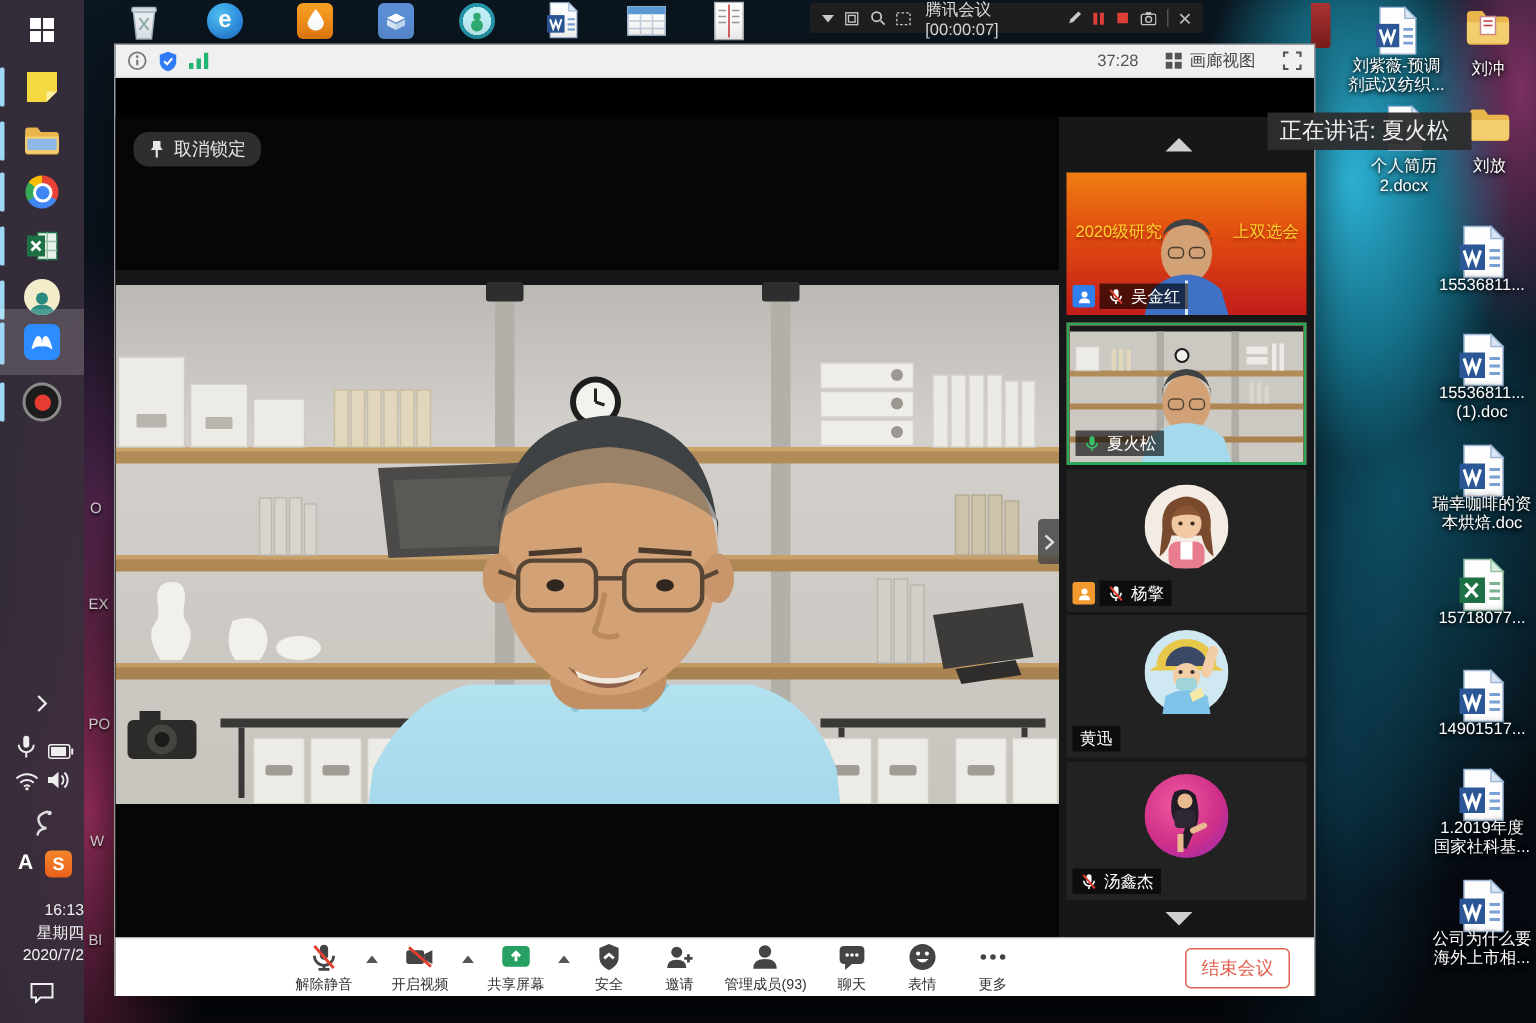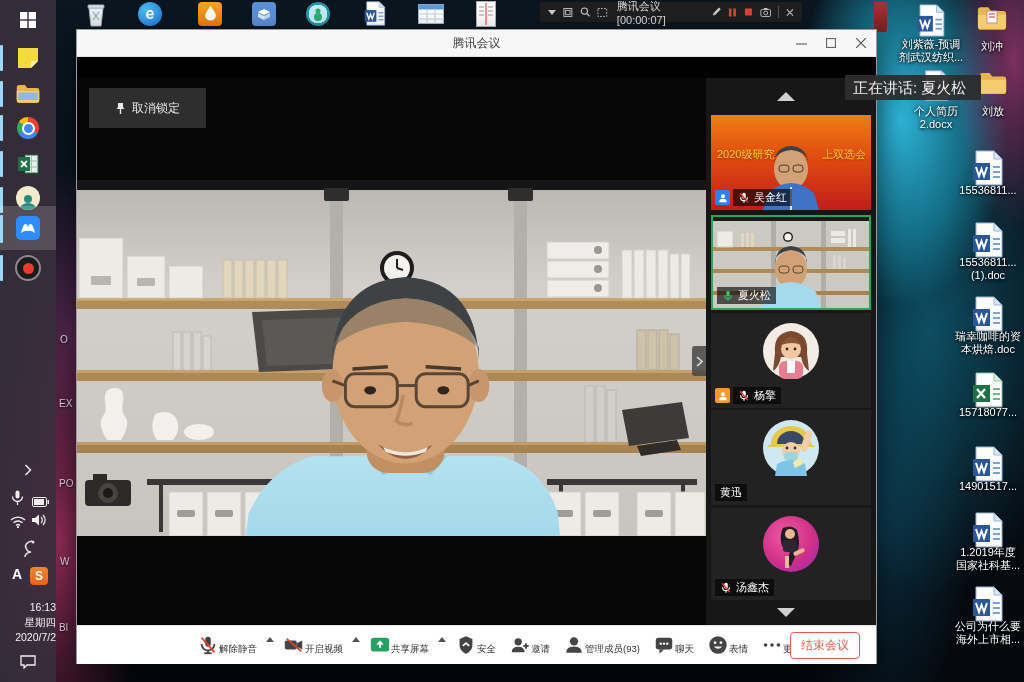--- a/index.html
+++ b/index.html
@@ -33,37 +33,37 @@
          color:#efefef;font-size:15px;line-height:25px;padding-left:8px;box-sizing:border-box;white-space:nowrap}
   
   .mwin{left:77px;top:30px;width:799px;height:633px;background:#000;
         box-shadow:0 0 0 1px #9a9a9a,0 10px 28px rgba(0,0,0,.55)}
   .titlebar{left:0;top:0;width:799px;height:26px;background:#f7f7f7;border-bottom:1px solid #e2e2e2}
   .title{width:100%;text-align:center;font-size:12px;color:#444;line-height:26px}
   .winbtn{top:0;width:30px;height:26px;display:flex;align-items:center;justify-content:center}
   .statusbar{left:0;top:26px;width:799px;height:22px;background:#f0f0f0;border-bottom:1px solid #dcdcdc;
              display:flex;align-items:center;padding:0 8px;box-sizing:border-box;font-size:11px;color:#4b4b4b}
   .stage{left:0;top:48px;width:629px;height:547px;background:#060606;overflow:hidden}
-  .pinbtn{left:12px;top:10px;height:40px;background:rgba(48,48,48,.95);border-radius:0;color:#e8e8e8;
-          font-size:12px;display:flex;align-items:center;gap:6px;padding:0 26px}
+  .pinbtn{left:12px;top:10px;height:23px;background:rgba(48,48,48,.95);border-radius:10px;color:#e8e8e8;
+          font-size:12px;display:flex;align-items:center;gap:6px;padding:0 10px}
   .edge-chev{left:615px;top:268px;width:14px;height:30px;background:rgba(70,70,70,.85);border-radius:3px 0 0 3px;
              display:flex;align-items:center;justify-content:center}
   
   .sbar{left:629px;top:48px;width:170px;height:547px;background:#171717}
   .tile{left:5px;width:160px;height:95px;background:#b91c1c;overflow:hidden}
   .tri-up{width:0;height:0;border-left:9px solid transparent;border-right:9px solid transparent;border-bottom:9px solid #cfcfcf}
   .tri-down{width:0;height:0;border-left:9px solid transparent;border-right:9px solid transparent;border-top:9px solid #cfcfcf}
   .plabel{position:absolute;left:4px;bottom:4px;display:flex;align-items:center;gap:3px}
   .pname{background:rgba(0,0,0,.62);color:#fff;font-size:11px;padding:1px 5px;display:flex;align-items:center;gap:4px}
   .pbadge{width:15px;height:15px;border-radius:2px;display:flex;align-items:center;justify-content:center}
   .banner-txt{position:absolute;color:#ffd42e;font-size:11px;font-weight:normal;text-shadow:0 1px 2px rgba(120,0,0,.6);white-space:nowrap}
   
   .botbar{left:0;top:595px;width:799px;height:38px;background:#fff;border-top:1px solid #e6e6e6}
   .btnrow{left:120px;top:1px;height:36px;display:flex;align-items:center;gap:13px}
-  .tbtn{display:flex;flex-direction:row;align-items:flex-end;justify-content:center;min-width:34px}
+  .tbtn{display:flex;flex-direction:column;align-items:center;justify-content:center;min-width:34px}
   .tbtn .lbl{font-size:9.5px;color:#333;margin-top:1px;white-space:nowrap}
   .caret{width:0;height:0;border-left:4px solid transparent;border-right:4px solid transparent;border-bottom:5px solid #555;margin:0 -4px 12px -4px}
   .endbtn{right:16px;top:6px;width:68px;height:25px;border:1px solid #e0604d;border-radius:4px;color:#e0604d;
           font-size:12px;text-align:center;line-height:25px;background:#fff}
   .sep{width:1px;height:12px;background:#555}
 </style>
 </head>
 <body>
 
 <svg width="0" height="0" style="position:absolute">
@@ -266,38 +266,20 @@
 <div class="abs dlabel" style="left:940px;top:620px;width:96px">公司为什么要
 海外上市相...</div>
 
 <div class="abs frag" style="left:60px;top:334px">O</div>
 <div class="abs frag" style="left:59px;top:398px">EX</div>
 <div class="abs frag" style="left:59px;top:478px">PO</div>
 <div class="abs frag" style="left:60px;top:556px">W</div>
 <div class="abs frag" style="left:59px;top:622px">Bl</div>
 
 <div class="abs mwin">
-  <div class="abs titlebar">
-    <div class="title">腾讯会议</div>
-    <div class="abs winbtn" style="right:60px">
-        <svg width="11" height="11">
-          <line x1="0" y1="6" x2="11" y2="6" stroke="#666" stroke-width="1.2"></line>
-        </svg>
-      </div>
-    <div class="abs winbtn" style="right:30px">
-        <svg width="10" height="10">
-          <rect x="0.5" y="0.5" width="9" height="9" fill="none" stroke="#666" stroke-width="1.2"></rect>
-        </svg>
-      </div>
-    <div class="abs winbtn" style="right:0">
-        <svg width="10" height="10">
-          <path d="M0,0 L10,10 M10,0 L0,10" stroke="#555" stroke-width="1.2"></path>
-        </svg>
-      </div>
-  </div>
 
   <div class="statusbar">
     <svg width="13" height="13" viewBox="0 0 13 13" style="margin-right:8px">
         <circle cx="6.5" cy="6.5" r="5.6" fill="none" stroke="#777" stroke-width="1.2"></circle>
         <circle cx="6.5" cy="3.8" r="0.9" fill="#777"></circle>
         <line x1="6.5" y1="5.8" x2="6.5" y2="9.5" stroke="#777" stroke-width="1.4"></line>
       </svg>
     <svg width="12" height="14" viewBox="0 0 12 14" style="margin-right:8px">
         <path d="M6,0.5 L11.5,2.5 V7 C11.5,10.5 9,12.7 6,13.5 C3,12.7 0.5,10.5 0.5,7 V2.5 Z" fill="#2f7bf6"></path>
         <path d="M3.4,6.8 L5.4,8.8 L8.8,4.9" fill="none" stroke="#fff" stroke-width="1.4"></path>

